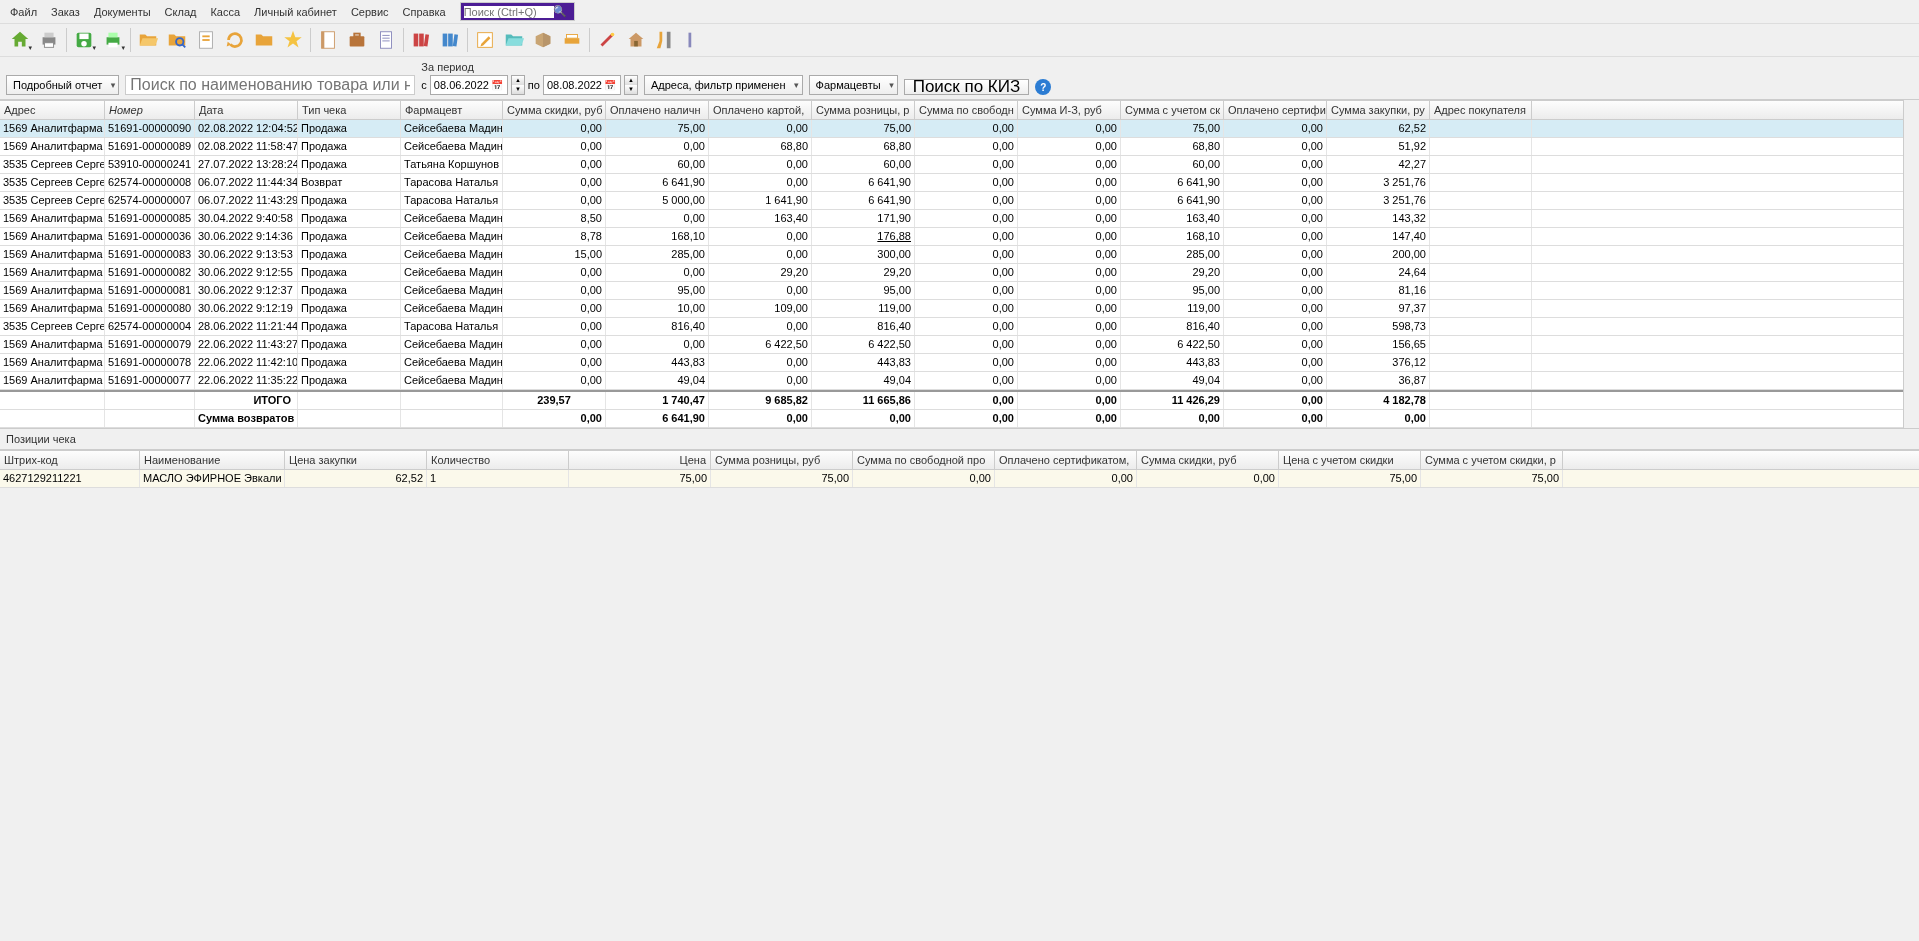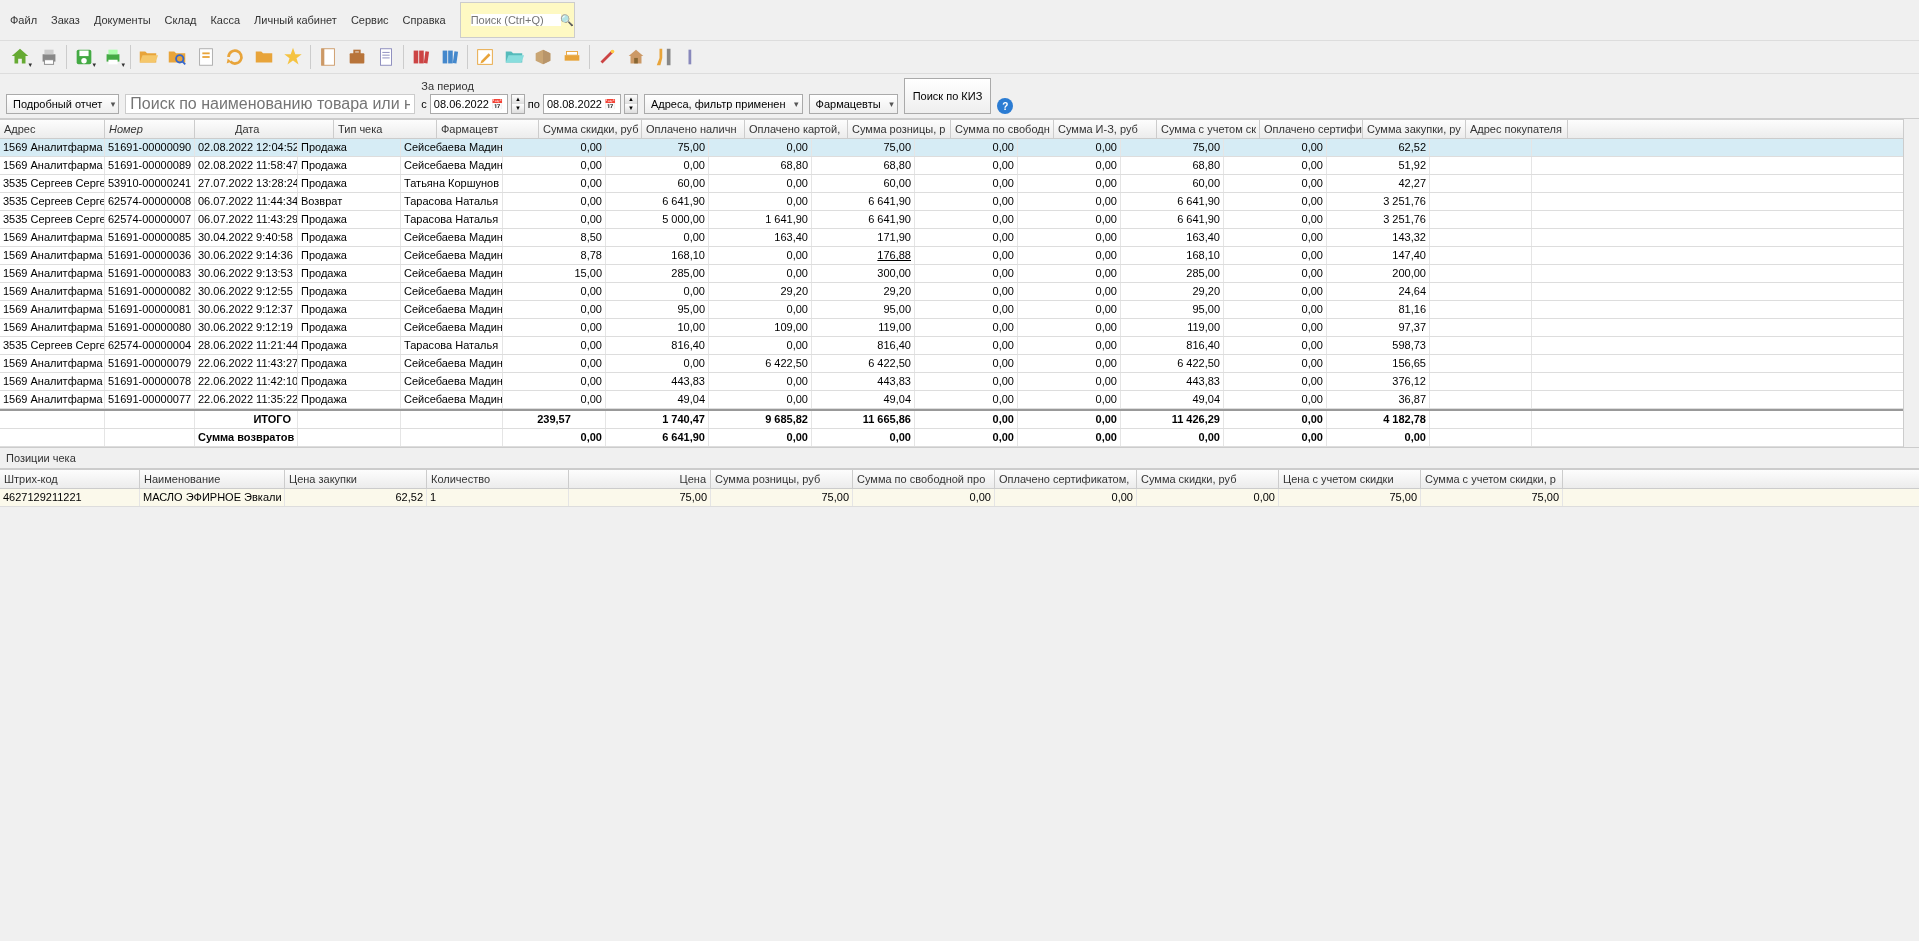--- a/index.html
+++ b/index.html
@@ -1,38 +1,38 @@
 <!DOCTYPE html>
 <html><head>
 <meta charset="utf-8">
 <style>
 * { box-sizing: border-box; margin: 0; padding: 0; }
 body { font-family: Tahoma, Arial, sans-serif; font-size: 11px; background: #f0f0f0; color: #000; }
 .menubar { background: #f0f0f0; padding: 2px 4px; display: flex; align-items: center; gap: 2px; border-bottom: 1px solid #ddd; }
 .menubar .menu-item { padding: 2px 6px; color: #333; cursor: default; }
-.search-box { margin-left: 6px; border: 1px solid #ccc; background: #fef9c3; display: flex; align-items: center; padding: 0 10px; width: 115px; height: 36px; }
+.search-box { margin-left: 6px; border: 1px solid #ccc; background: #4c1d95; display: flex; align-items: center; padding: 0 3px; width: 115px; height: 19px; }
 .search-box input { border: none; outline: none; font-size: 11px; width: 90px; color: #888; }
 .search-box .sicon { color: #888; font-size: 11px; }
 .toolbar { background: #f0f0f0; padding: 2px 6px; display: flex; align-items: center; gap: 1px; border-bottom: 1px solid #ddd; }
 .tool-btn { width: 28px; height: 28px; display: flex; align-items: center; justify-content: center; border: 1px solid transparent; border-radius: 2px; cursor: pointer; position: relative; }
 .tool-btn svg { width: 22px; height: 22px; }
 .tool-btn .dd-arrow { position: absolute; right: 1px; bottom: 1px; font-size: 7px; color: #333; }
 .tool-sep { width: 1px; height: 24px; background: #ccc; margin: 0 2px; }
 .filterbar { background: #f0f0f0; padding: 4px 6px; display: flex; align-items: flex-end; gap: 6px; border-bottom: 1px solid #ccc; }
 .combo { border: 1px solid #aaa; background: linear-gradient(#fff,#eee); padding: 2px 16px 2px 6px; font-size: 11px; position: relative; height: 20px; display: flex; align-items: center; cursor: pointer; }
 .combo::after { content: '▾'; position: absolute; right: 3px; font-size: 9px; color: #555; }
 .text-input { border: 1px solid #ccc; background: #fff; padding: 2px 4px; font-size: 16px; height: 20px; color: #888; }
 .period-group { display: flex; align-items: flex-end; gap: 3px; }
 .period-group .lbl-top { font-size: 11px; color: #333; margin-bottom: 2px; display: block; }
 .period-group .row { display: flex; align-items: center; gap: 3px; }
 .date-box { border: 1px solid #aaa; background: #fff; display: flex; align-items: center; padding: 1px 3px; height: 20px; width: 78px; justify-content: space-between; }
 .date-box .cal { font-size: 10px; color: #666; }
 .spinner { display: flex; flex-direction: column; border: 1px solid #aaa; height: 20px; }
 .spinner div { width: 12px; height: 9px; background: linear-gradient(#fff,#ddd); font-size: 6px; text-align: center; line-height: 9px; cursor: pointer; }
-.btn { border: 1px solid #aaa; background: linear-gradient(#fff,#eee); padding: 2px 8px; font-size: 11px; height: 36px; display: flex; align-items: center; cursor: pointer; }
+.btn { border: 1px solid #aaa; background: linear-gradient(#fff,#eee); padding: 2px 8px; font-size: 17px; height: 16px; display: flex; align-items: center; cursor: pointer; }
 .help-icon { width: 16px; height: 16px; border-radius: 50%; background: #2b7cd3; color: #fff; font-size: 10px; font-weight: bold; display: flex; align-items: center; justify-content: center; }
 .grid { background: #fff; border-top: 1px solid #ccc; }
 .grid-head { display: flex; background: linear-gradient(#fdfdfd,#ececec); border-bottom: 1px solid #ccc; }
 .grid-head .gh { border-right: 1px solid #ccc; padding: 3px 4px; font-size: 11px; overflow: hidden; white-space: nowrap; color: #333; }
 .grid-body { }
 .grid-row { display: flex; border-bottom: 1px solid #ddd; background: #fff; }
 .grid-row.sel { background: #d6ecf5; }
 .grid-row .gc { border-right: 1px solid #e5e5e5; padding: 1px 3px; font-size: 11px; overflow: hidden; white-space: nowrap; height: 17px; line-height: 15px; }
 .gc.num { text-align: right; }
 .totals { border-top: 2px solid #999; }
@@ -251,21 +251,21 @@
   <div class="btn">Поиск по КИЗ</div>
   <div class="help-icon">?</div>
 </div>
 
 <div class="layout-main">
   <div class="grid-area">
     <div class="grid">
       <div class="grid-head" id="ghead">
           <div class="gh" style="width: 105px;">Адрес</div>
           <div class="gh" style="width: 90px; font-style: italic;">Номер</div>
-          <div class="gh" style="width: 103px; margin-left: 36px;">Дата</div>
+          <div class="gh" style="width: 103px;">Дата</div>
           <div class="gh" style="width: 103px;">Тип чека</div>
           <div class="gh" style="width: 102px;">Фармацевт</div>
           <div class="gh" style="width: 103px;">Сумма скидки, руб</div>
           <div class="gh" style="width: 103px;">Оплачено наличн</div>
           <div class="gh" style="width: 103px;">Оплачено картой,</div>
           <div class="gh" style="width: 103px;">Сумма розницы, р</div>
           <div class="gh" style="width: 103px;">Сумма по свободн</div>
           <div class="gh" style="width: 103px;">Сумма И-З, руб</div>
           <div class="gh" style="width: 103px;">Сумма с учетом ск</div>
           <div class="gh" style="width: 103px;">Оплачено сертифи</div>

